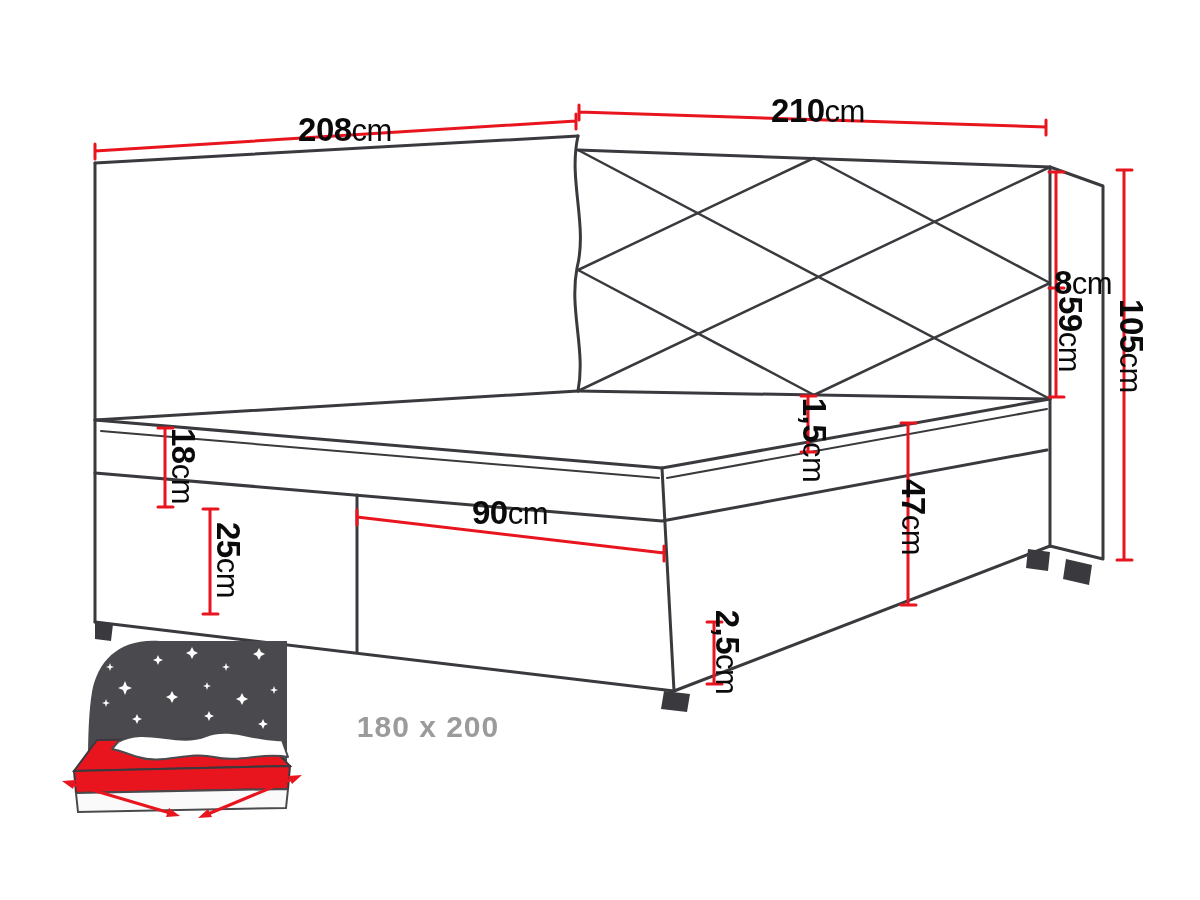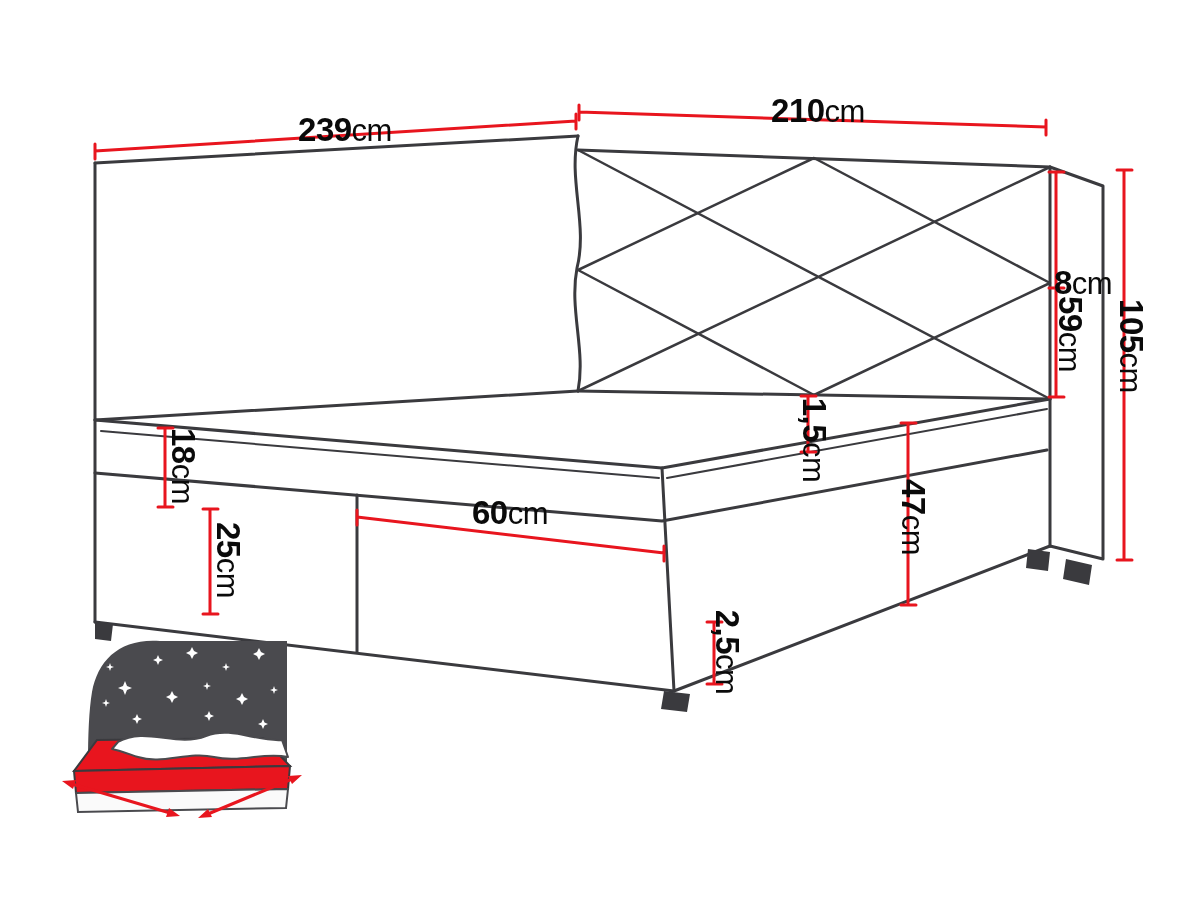--- a/index.html
+++ b/index.html
@@ -107,21 +107,21 @@
         <path stroke="none" d="M62,781 L73,789 L76,780 Z M180,816 L166,817 L169,808 Z"></path>
         <path d="M208,814 L292,779"></path>
         <path stroke="none" d="M198,818 L212,817 L208,809 Z M302,775 L292,784 L288,776 Z"></path>
       </g>
     </g>
   </svg>
 
   <div>
 
     <div class="dim" style="left:345px;top:129px">
-      <span class="val">239</span><span class="unit">cm</span>
+      <span class="val">208</span><span class="unit">cm</span>
     </div>
 
     <div class="dim" style="left:818px;top:110px">
       <span class="val">210</span><span class="unit">cm</span>
     </div>
 
     <div class="dim" style="left:1083px;top:282px">
       <span class="val">8</span><span class="unit">cm</span>
     </div>
 
@@ -135,31 +135,32 @@
 
     <div class="dim rot" style="left:183px;top:466px">
       <span class="val">18</span><span class="unit">cm</span>
     </div>
 
     <div class="dim rot" style="left:228px;top:560px">
       <span class="val">25</span><span class="unit">cm</span>
     </div>
 
     <div class="dim" style="left:510px;top:512px">
-      <span class="val">60</span><span class="unit">cm</span>
+      <span class="val">90</span><span class="unit">cm</span>
     </div>
 
     <div class="dim rot" style="left:814px;top:440px">
       <span class="val">1,5</span><span class="unit">cm</span>
     </div>
 
     <div class="dim rot" style="left:913px;top:517px">
       <span class="val">47</span><span class="unit">cm</span>
     </div>
 
     <div class="dim rot" style="left:727px;top:652px">
       <span class="val">2,5</span><span class="unit">cm</span>
     </div>
 
   </div>
 
+  <div class="size-label" style="left:428px;top:727px">180 x 200</div>
 
 </div>
 
 </body></html>

